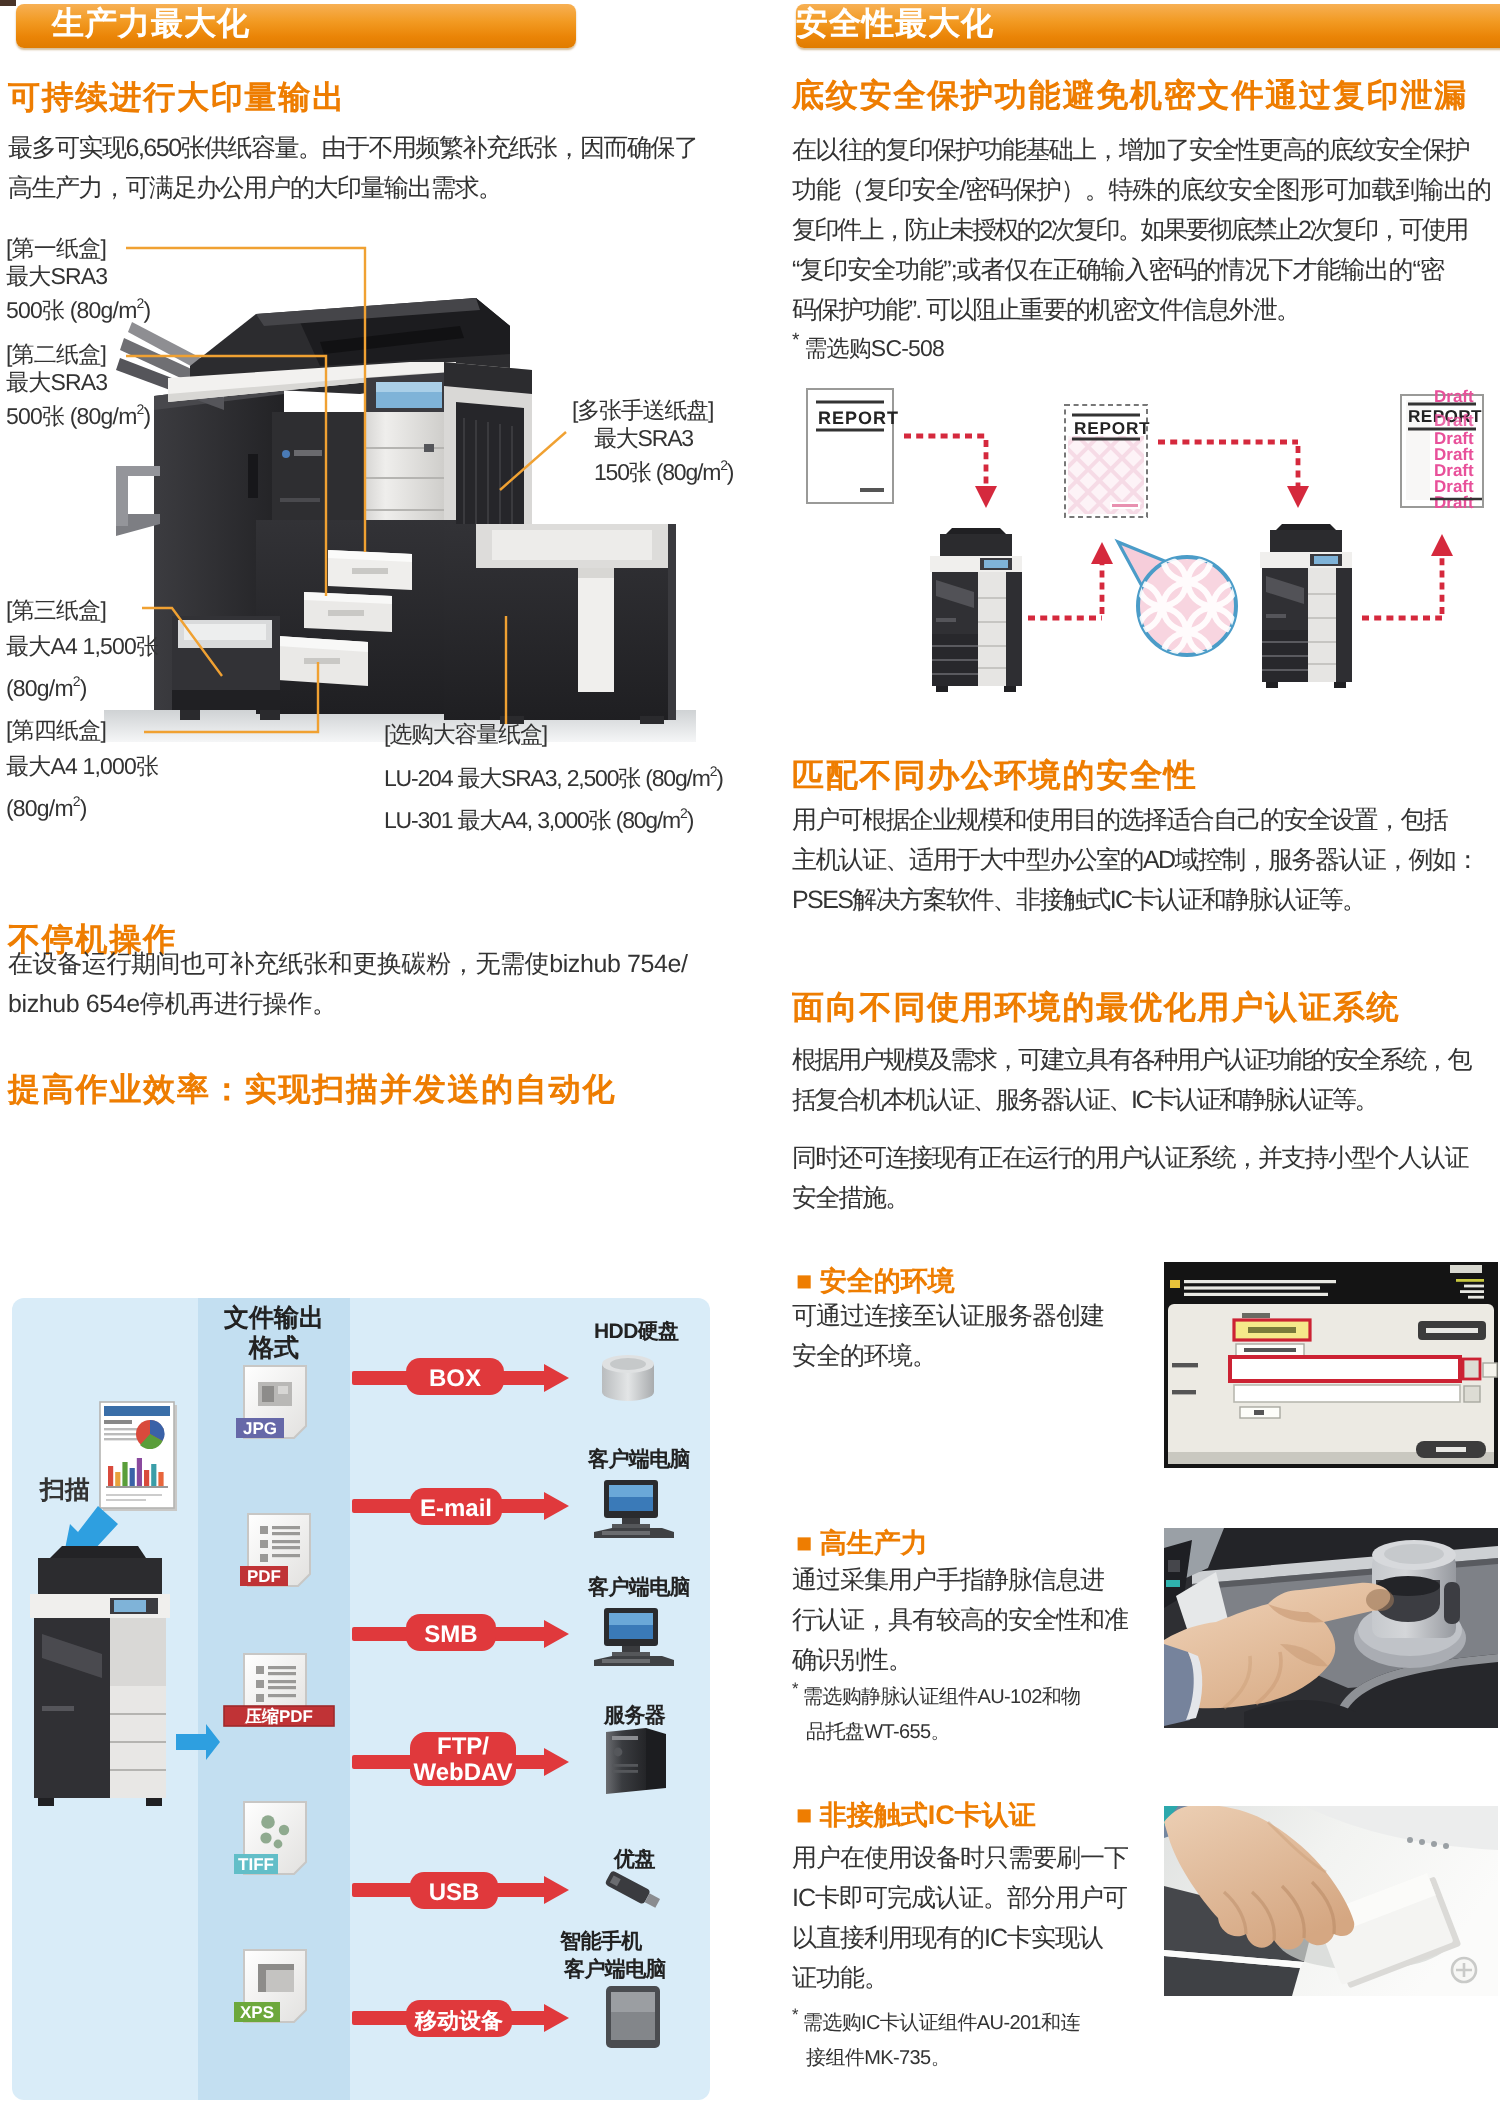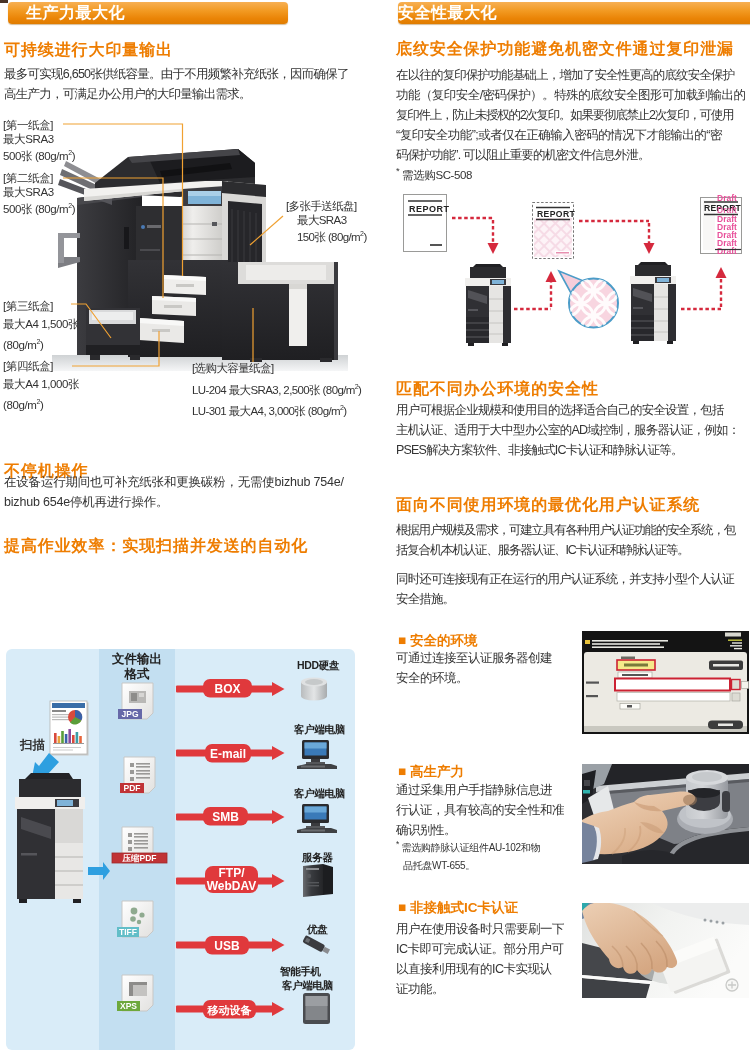--- a/index.html
+++ b/index.html
@@ -582,20 +582,21 @@
 <ellipse cx="108" cy="36" rx="7" ry="5.5" fill="#9a7658" opacity="0.6"></ellipse>
 
 <polygon points="0,58 12,62 18,78 13,96 0,99" fill="#76839c"></polygon>
 <path d="M12,62 C16,70 16,84 11,96 L16,95 C20,84 20,72 17,64 Z" fill="#e4e6ea"></path>
 
 </svg>
 </div>
 
   <div class="sub" style="left:398px;top:898px">■ 非接触式IC卡认证</div>
   <div class="p" style="left:396px;top:919px">用户在使用设备时只需要刷一下<br>IC卡即可完成认证。部分用户可<br>以直接利用现有的IC卡实现认<br>证功能。</div>
+  <div class="note" style="left:396px;top:999px"><sup>*</sup> 需选购IC卡认证组件AU-201和连<br><span style="margin-left:7px">接组件MK-735。</span></div>
   <div id="fig-ic" style="position:absolute;left:582px;top:903px;width:167px;height:95px">
 <svg width="167" height="95" viewBox="0 0 167 95" xmlns="http://www.w3.org/2000/svg">
 <defs>
 <linearGradient id="gpanel" x1="0" y1="0" x2="1" y2="0.4">
             <stop offset="0" stop-color="#dfe1e0"></stop>
             <stop offset="0.5" stop-color="#f2f3f1"></stop>
             <stop offset="1" stop-color="#fbfbfa"></stop>
           </linearGradient>
 <linearGradient id="ghand2" x1="0" y1="0" x2="0.6" y2="1">
             <stop offset="0" stop-color="#eccfb4"></stop>

